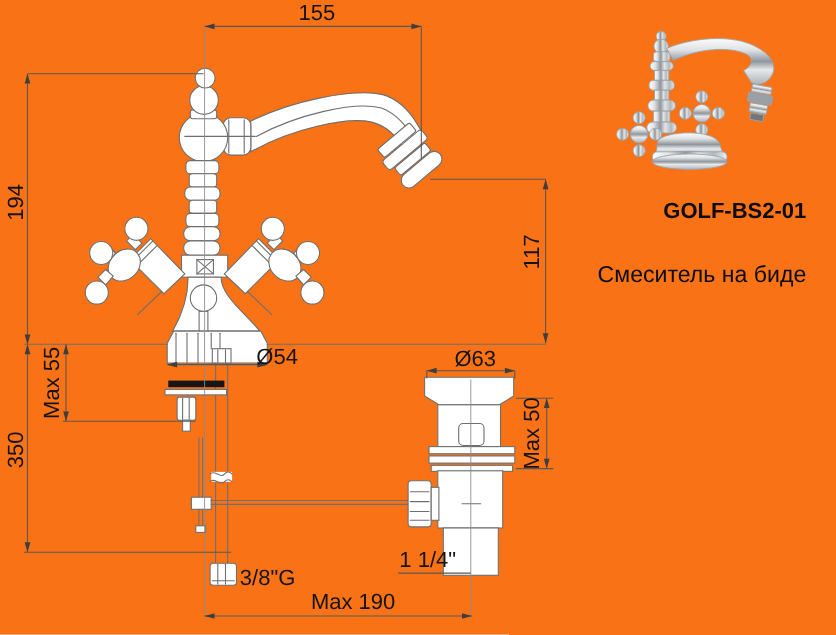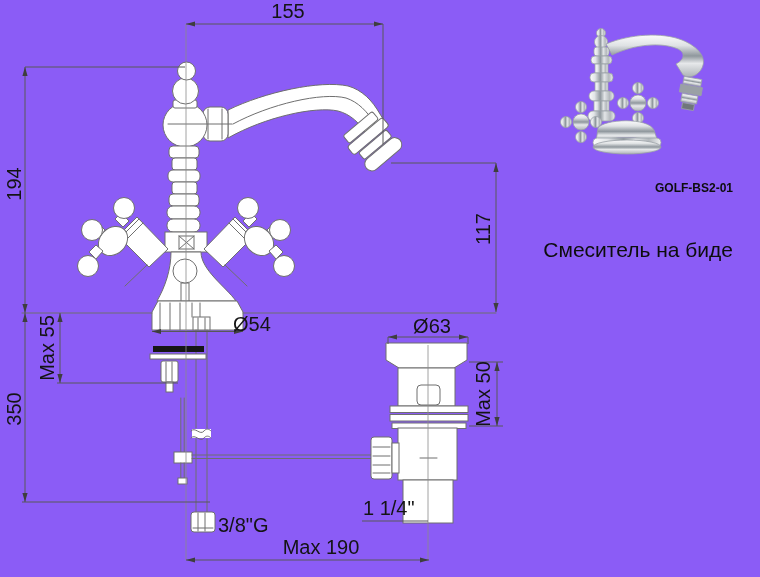--- a/index.html
+++ b/index.html
@@ -1,26 +1,26 @@
 <!DOCTYPE html>
 <html><head>
 <meta charset="utf-8">
 <style>
   html,body{margin:0;padding:0;background:#fff;}
-  .sheet{position:relative;width:760px;height:577px;background:#8b5cf6;overflow:hidden;
+  .sheet{position:relative;width:760px;height:577px;background:#f97316;overflow:hidden;
          font-family:"Liberation Sans",sans-serif;}
   .sheet svg{position:absolute;left:0;top:0;}
   svg text{font-family:"Liberation Sans",sans-serif;font-size:20px;fill:#141414;}
   .art{stroke:#6f6f6f;stroke-width:1;fill:none;stroke-linecap:round;}
   .artw{stroke:#6f6f6f;stroke-width:1;fill:#ffffff;}
   .dim{stroke:#585858;stroke-width:1;fill:none;}
   .arr{fill:#3e3e3e;stroke:none;}
   .cl{stroke:#8c8c8c;stroke-width:0.8;fill:none;}
   .gasket{fill:#161616;stroke:none;}
-  .code-label{position:absolute;right:27px;top:181px;font-size:12px;font-weight:700;color:#0d0d0d;text-align:right;}
+  .code-label{position:absolute;right:27px;top:181px;font-size:20px;font-weight:700;color:#0d0d0d;text-align:right;}
   .desc-block{position:absolute;right:27px;top:236px;font-size:21px;line-height:27px;
               color:#0d0d0d;text-align:left;}
   .ph-stroke{stroke:#9aa1a7;stroke-width:0.8;}
 </style>
 </head>
 <body>
 
 <div class="sheet">
 
 <svg width="760" height="577" viewBox="0 0 760 577">

